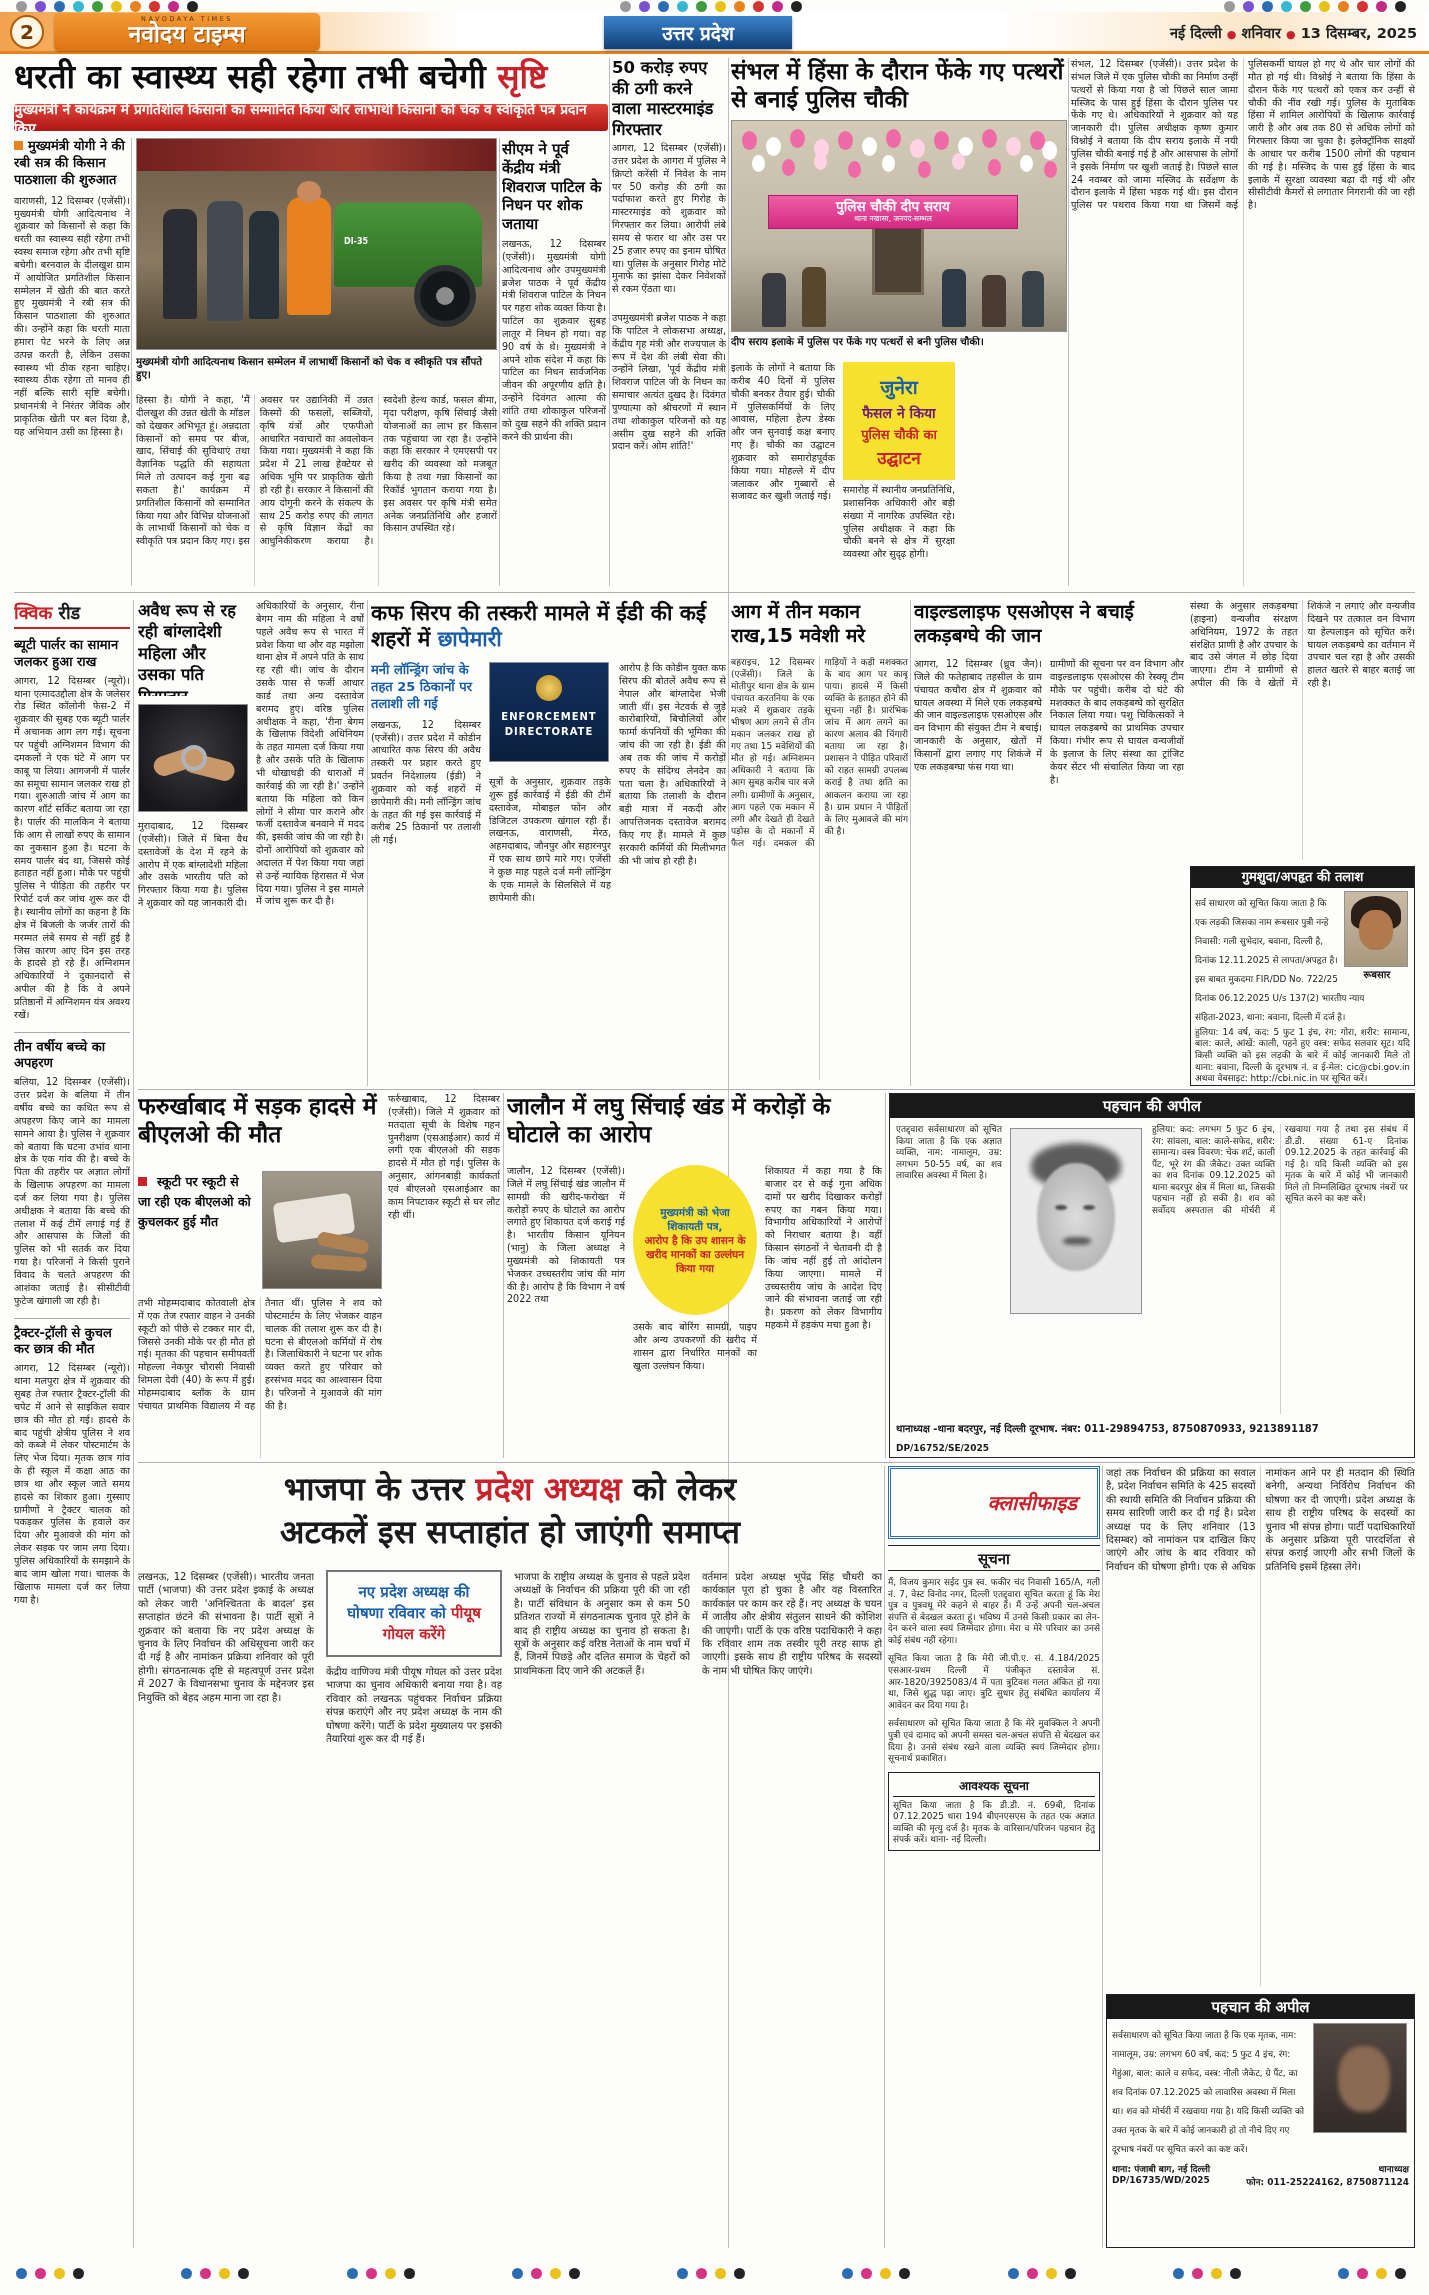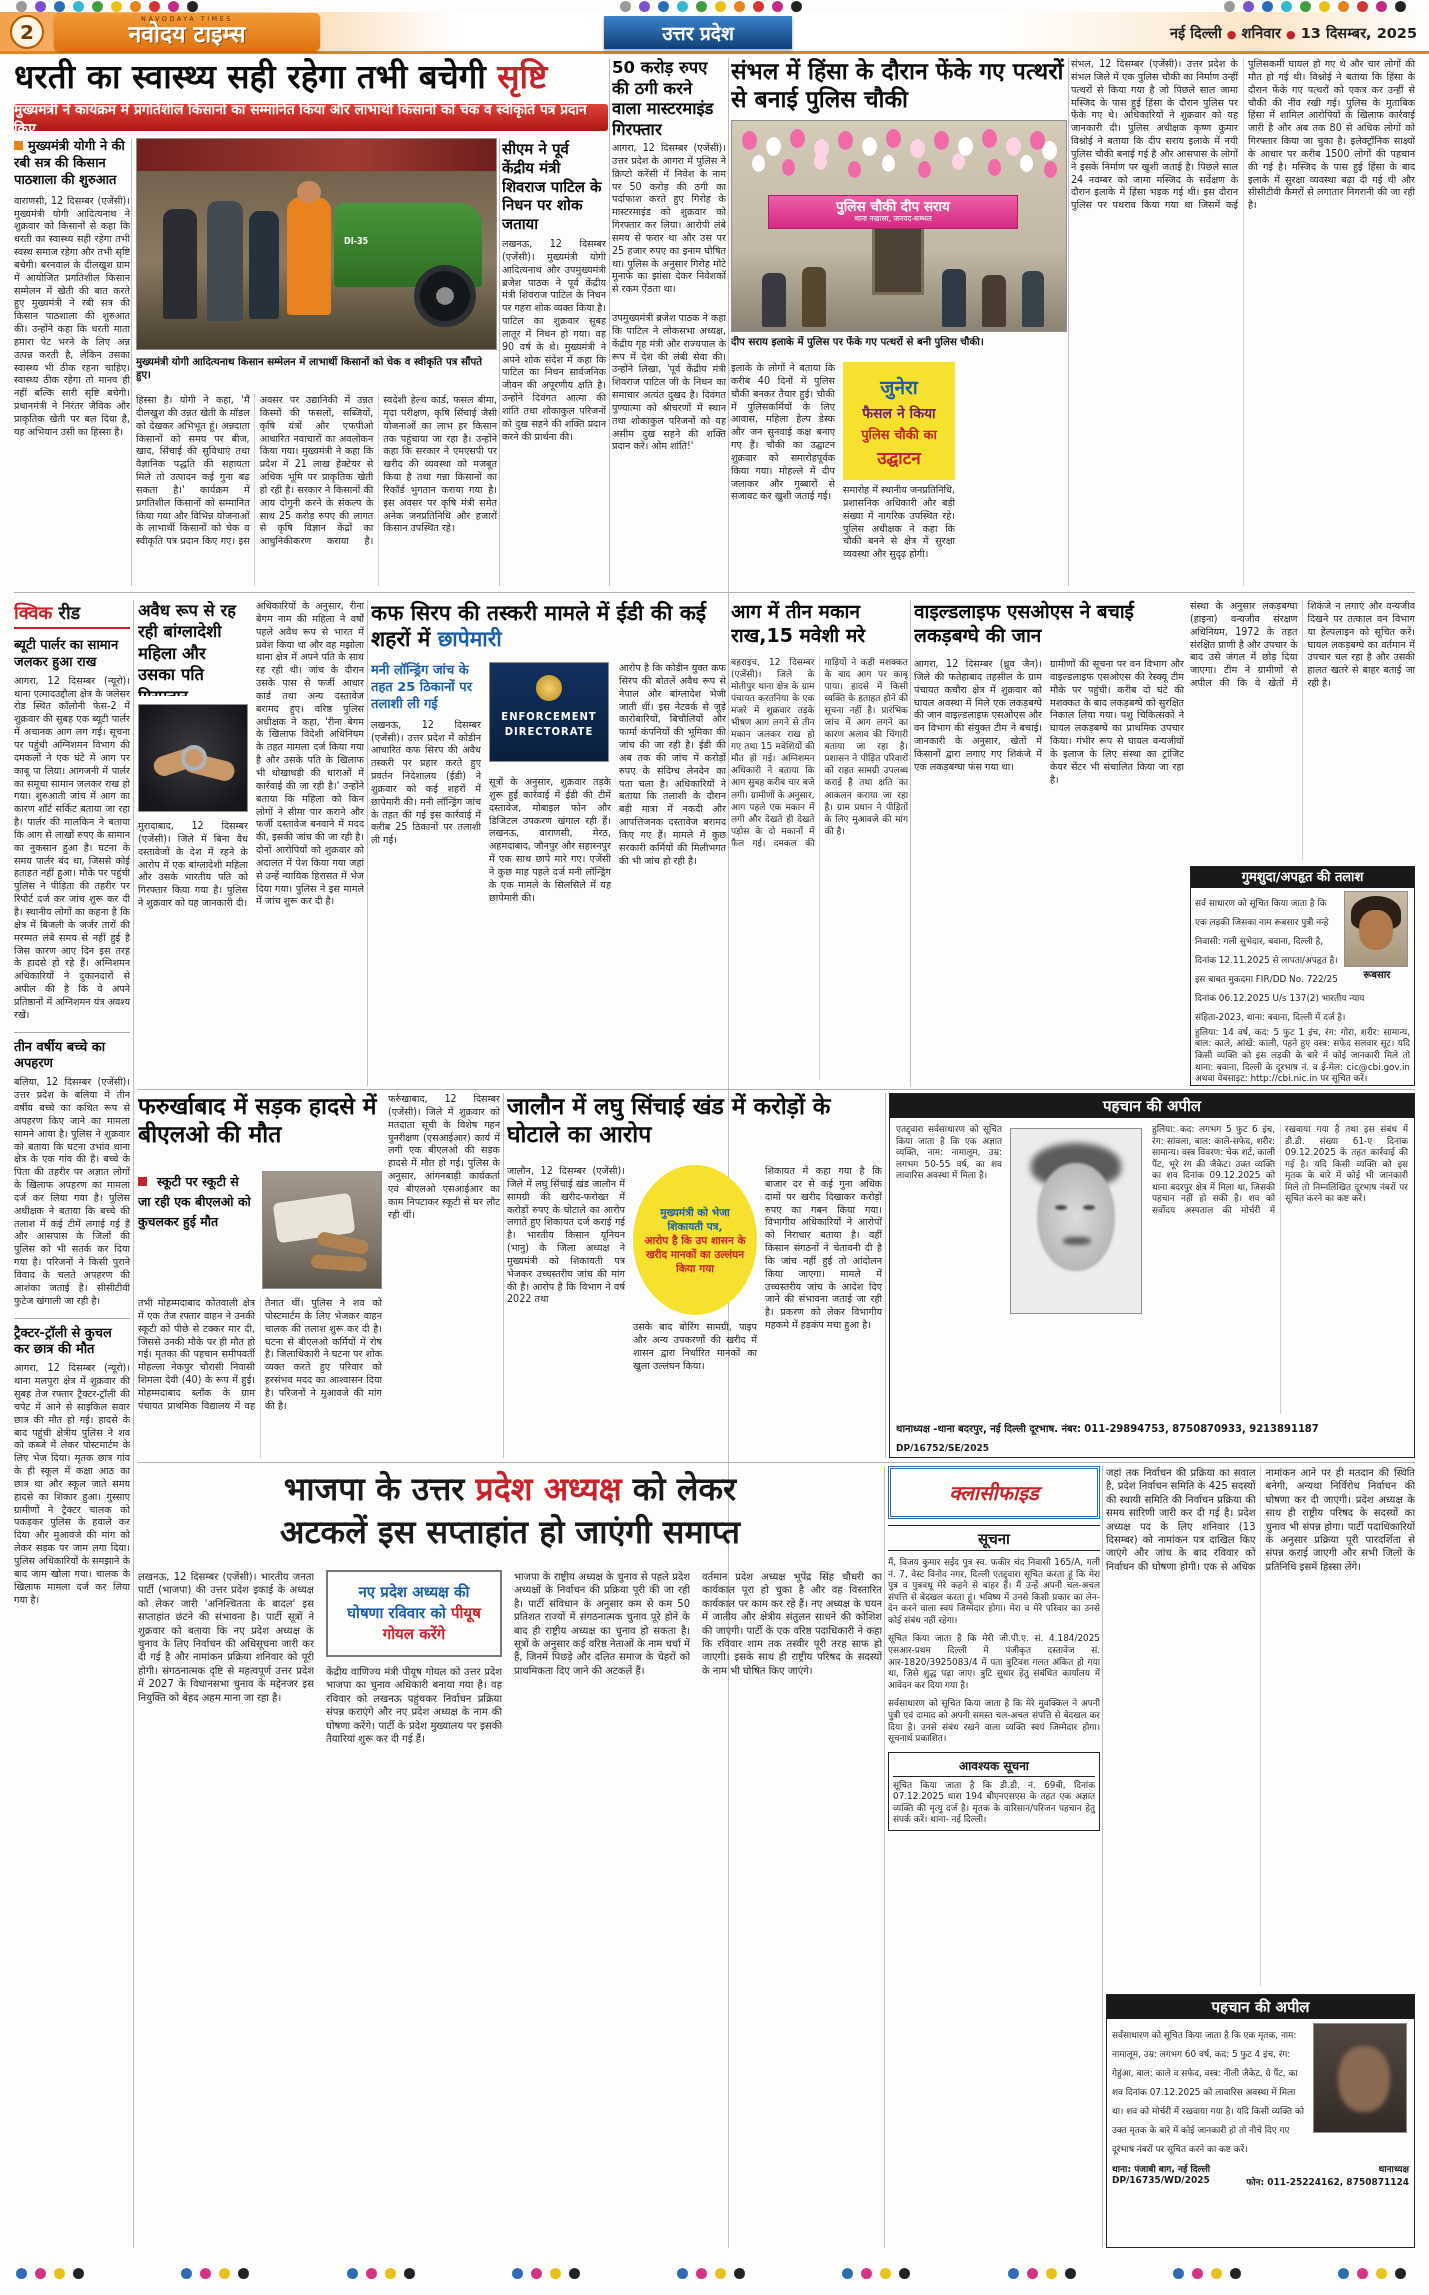--- a/index.html
+++ b/index.html
@@ -34,21 +34,21 @@
 
 .h-lead{font-size:33px;font-weight:bold;line-height:1.25;color:#0c0c0c;white-space:nowrap}
 .subbar{background:linear-gradient(180deg,#e04438,#ae1717);color:#fff;font-size:13.8px;font-weight:bold;display:flex;align-items:center;justify-content:center;border-radius:3px;overflow:hidden}
 .kicker{font-size:13px;font-weight:bold;line-height:1.3;color:#0e0e0e;margin-bottom:6px}
 .sq{display:inline-block;width:9px;height:9px;background:#e8821e;margin-right:5px}
 .h2{font-weight:bold;color:#0c0c0c;overflow:hidden}
 .bar-title{background:#191919;color:#fff;font-weight:bold;text-align:center;font-size:13px;line-height:1.6;overflow:hidden}
 .hlbox{background:#f6e12f;text-align:center;display:flex;flex-direction:column;justify-content:center;gap:3px;padding:6px 2px;overflow:hidden}
 .ellipse{background:#f6e12f;border-radius:50%;text-align:center;font-weight:bold;display:flex;flex-direction:column;justify-content:center;padding:16px 10px;line-height:1.35}
 .bjp-box{border:2px solid #777;padding:10px 14px;text-align:center;font-size:15px;font-weight:bold;line-height:1.4;overflow:hidden}
-.cls-title{border:3px double #2a6db5;color:#c8232a;font-size:20px;font-weight:bold;text-align:center;padding:10px;font-style:italic}
+.cls-title{border:3px double #2a6db5;color:#c8232a;font-size:20px;font-weight:bold;text-align:right;padding:20px;font-style:italic}
 .cls-tab{font-size:15px;font-weight:bold;text-align:center;border-top:1.5px solid #222;border-bottom:1.5px solid #222;padding:2px;margin:6px 0}
 .ad{margin-bottom:7px}
 .notice-box{border:1.5px solid #222;padding:4px;margin-top:6px}
 .notice-title{font-weight:bold;text-align:center;font-size:12px;border-bottom:1px solid #222;padding-bottom:2px;margin-bottom:3px}
 .cols2{columns:2;column-gap:10px;column-rule:1px solid #cfcfcf}
 .cols3{columns:3;column-gap:10px;column-rule:1px solid #cfcfcf}
 
 .lead-photo{background:linear-gradient(180deg,#6b5a46 0%,#8a7a62 58%,#49412f 100%)}
 .lp-banner{position:absolute;top:0;left:0;right:0;height:32px;background:linear-gradient(90deg,#71201f,#a03a30 60%,#6e1f1e)}
 .lp-fig{position:absolute;border-radius:10px 10px 3px 3px}

